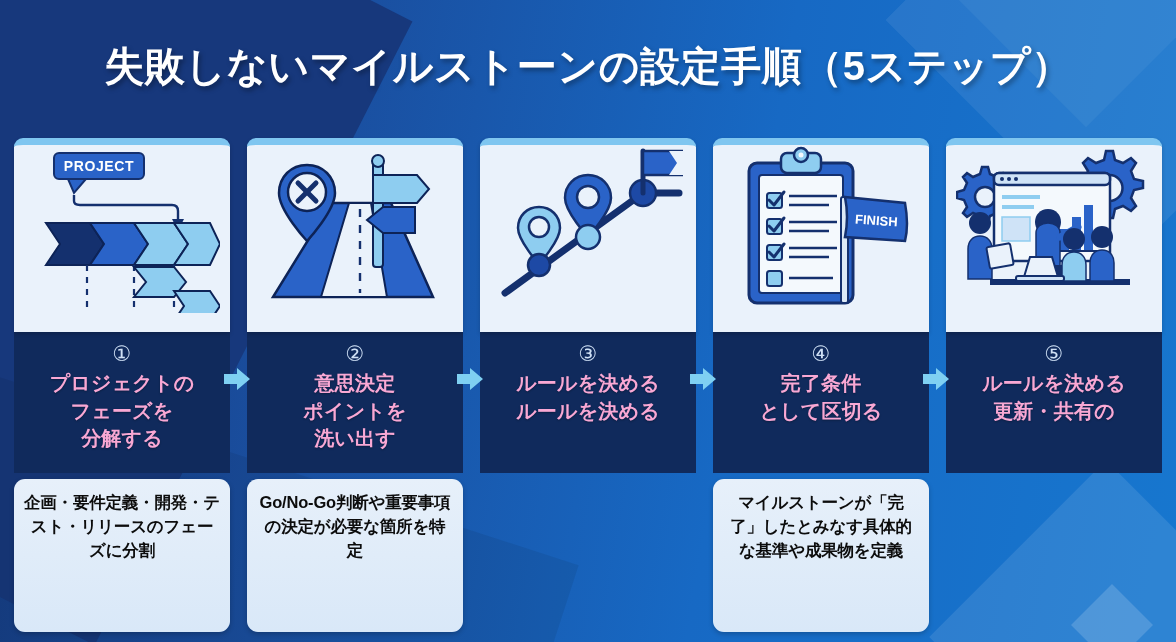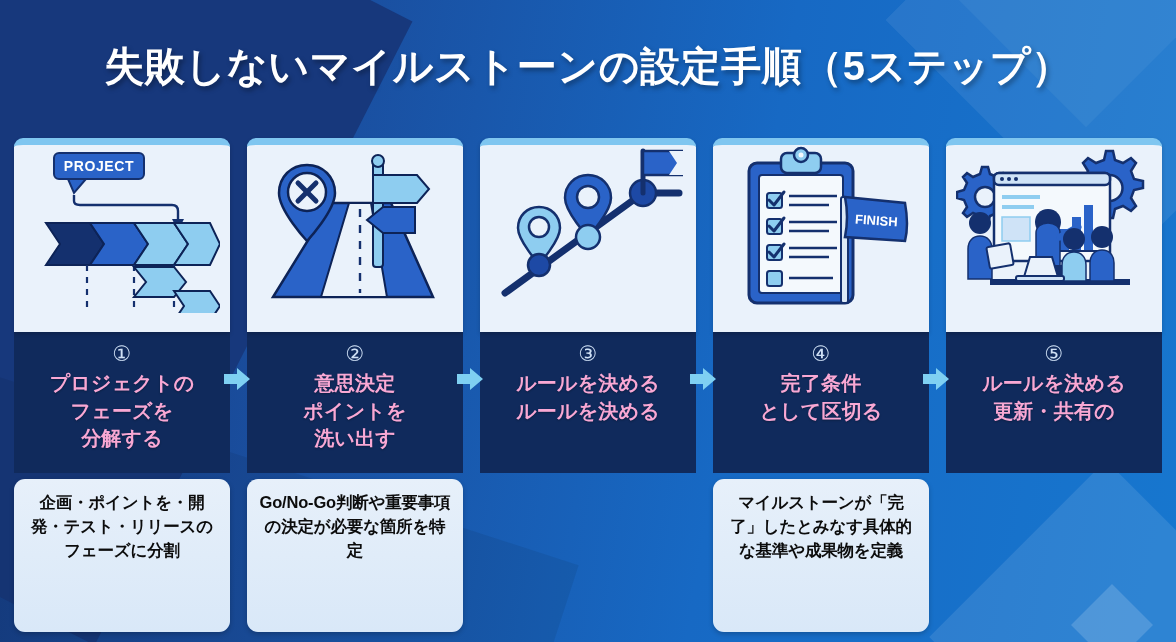--- a/index.html
+++ b/index.html
@@ -226,21 +226,21 @@
     </div>
     <div class="card-head">
       <div class="card-num">①</div>
       <div class="card-title">
         <div>プロジェクトの</div>
         <div>フェーズを</div>
         <div>分解する</div>
       </div>
     </div>
     <div class="card-desc">
-      <span>企画・ポイントを・開発・テスト・リリースのフェーズに分割</span>
+      <span>企画・要件定義・開発・テスト・リリースのフェーズに分割</span>
     </div>
     <div class="arrow">
       <svg width="26" height="26" viewBox="0 0 26 26">
         <polygon points="0,8 13,8 13,2 26,13 13,24 13,18 0,18" fill="#7fd0f2"></polygon>
       </svg>
     </div>
   </div>
 
   <div class="card">
     <div class="card-icon-panel">

